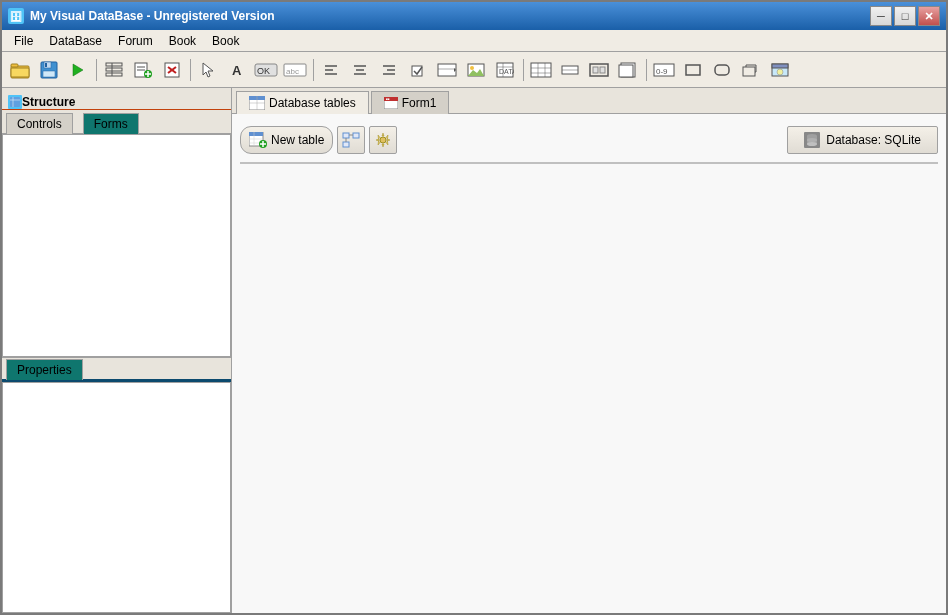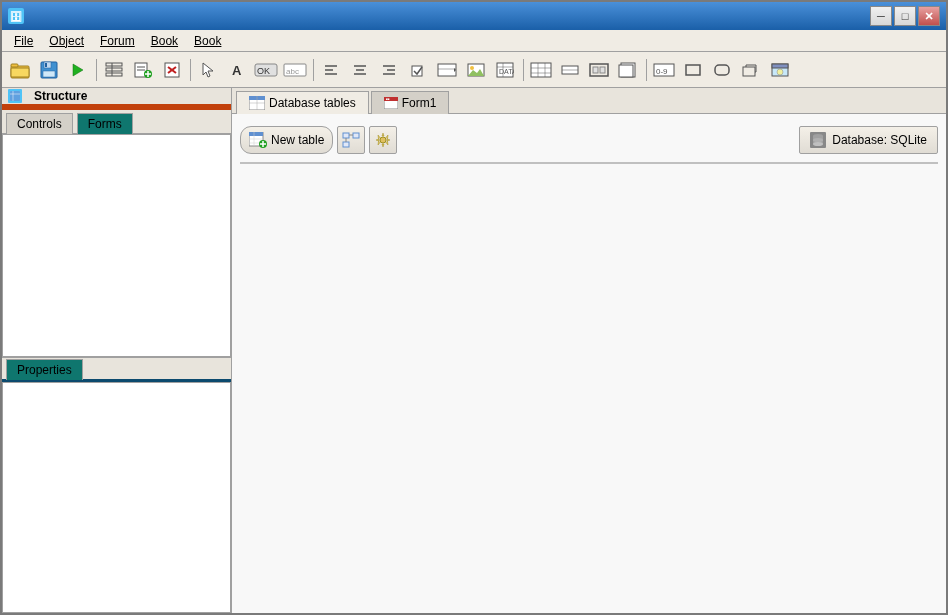--- a/index.html
+++ b/index.html
@@ -76,21 +76,20 @@
     }
 
     
     .menu-bar {
       background: #f0ece4;
       border-bottom: 1px solid #a0a0a0;
       height: 22px;
       display: flex;
       align-items: center;
       padding: 0 4px;
-      text-decoration: underline;
     }
 
     .menu-item {
       padding: 2px 8px;
       cursor: pointer;
       font-size: 12px;
       color: #000;
     }
 
     
@@ -142,26 +141,26 @@
     
     .left-panel {
       width: 230px;
       display: flex;
       flex-direction: column;
       border-right: 1px solid #a0a0a0;
     }
 
     .panel-header {
       background: #e8e4dc;
-      border-bottom: 6px solid #c2410c;
+      border-bottom: 1px solid #c2410c;
       height: 22px;
       display: flex;
-      align-items: center;
+      align-items: flex-end;
       padding: 0 6px;
-      gap: 12px;
+      gap: 0;
       font-weight: bold;
       font-size: 12px;
     }
 
     .panel-header-icon {
       width: 14px;
       height: 14px;
       background: #4fc3f7;
       border-radius: 1px;
       display: flex;
@@ -186,21 +185,21 @@
       padding: 0 4px;
       border-bottom: 1px solid #a0a0a0;
     }
 
     .tab {
       padding: 3px 10px;
       cursor: pointer;
       font-size: 12px;
       border: 1px solid #a0a0a0;
       background: #d4d0c8;
-      margin-right: 4px;
+      margin-right: 10px;
       border-bottom: none;
       position: relative;
       bottom: -1px;
     }
 
     .tab.active {
       background: #0f766e;
       border-bottom-color: white;
       z-index: 1;
     }
@@ -324,21 +323,21 @@
       border-radius: 2px;
     }
 
     .db-btn {
       height: 28px;
       border: 1px solid #a0a0a0;
       background: linear-gradient(to bottom, #f4f0e8, #e0dcd4);
       cursor: pointer;
       display: flex;
       align-items: center;
-      padding: 0 10px;
+      padding: 0 16px;
       gap: 6px;
       font-size: 12px;
       border-radius: 2px;
       margin-left: 20px;
     }
 
     .db-icon {
       width: 16px;
       height: 16px;
       background: #888;
@@ -358,31 +357,32 @@
     }
   </style>
 </head>
 <body>
 
 <div class="window">
 
   <div class="title-bar">
     <div class="title-bar-left">
       <div class="title-icon">🗄</div>
+      <span>My Visual DataBase - Unregistered Version</span>
     </div>
     <div class="title-controls">
       <button class="title-btn">─</button>
       <button class="title-btn">□</button>
       <button class="title-btn close">✕</button>
     </div>
   </div>
 
   <div class="menu-bar">
     <div class="menu-item">File</div>
-    <div class="menu-item">Object</div>
+    <div class="menu-item">DataBase</div>
     <div class="menu-item">Forum</div>
     <div class="menu-item">Book</div>
     <div class="menu-item">Book</div>
   </div>
 
   <div class="toolbar">
 
     <button class="tb-btn" title="Open">
       <svg width="20" height="18" viewBox="0 0 20 18">
         <rect x="1" y="5" width="18" height="12" rx="1" fill="#f0c040" stroke="#a08020" stroke-width="1"></rect>

